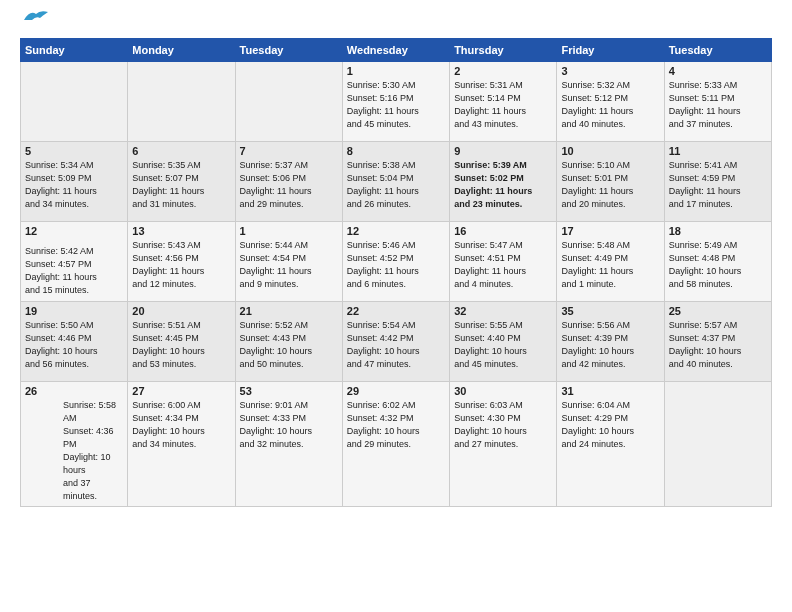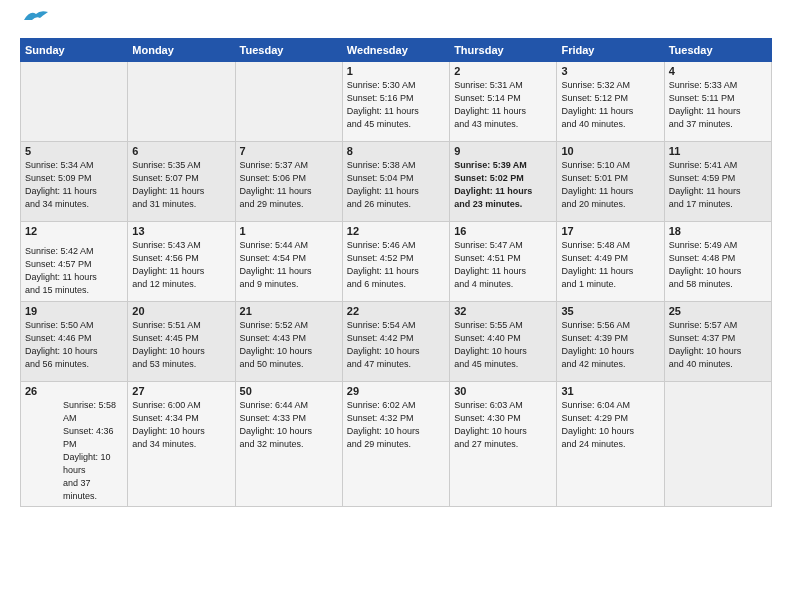--- a/index.html
+++ b/index.html
@@ -318,22 +318,22 @@
 and 37 minutes.</div>
           </td>
           <td>
             <span class="day-num">27</span>
             <div class="day-info" style="white-space: pre-line;">Sunrise: 6:00 AM
 Sunset: 4:34 PM
 Daylight: 10 hours
 and 34 minutes.</div>
           </td>
           <td>
-            <span class="day-num">50</span>
-            <div class="day-info" style="white-space: pre-line;">Sunrise: 6:44 AM
+            <span class="day-num">53</span>
+            <div class="day-info" style="white-space: pre-line;">Sunrise: 9:01 AM
 Sunset: 4:33 PM
 Daylight: 10 hours
 and 32 minutes.</div>
           </td>
           <td>
             <span class="day-num">29</span>
             <div class="day-info" style="white-space: pre-line;">Sunrise: 6:02 AM
 Sunset: 4:32 PM
 Daylight: 10 hours
 and 29 minutes.</div>

